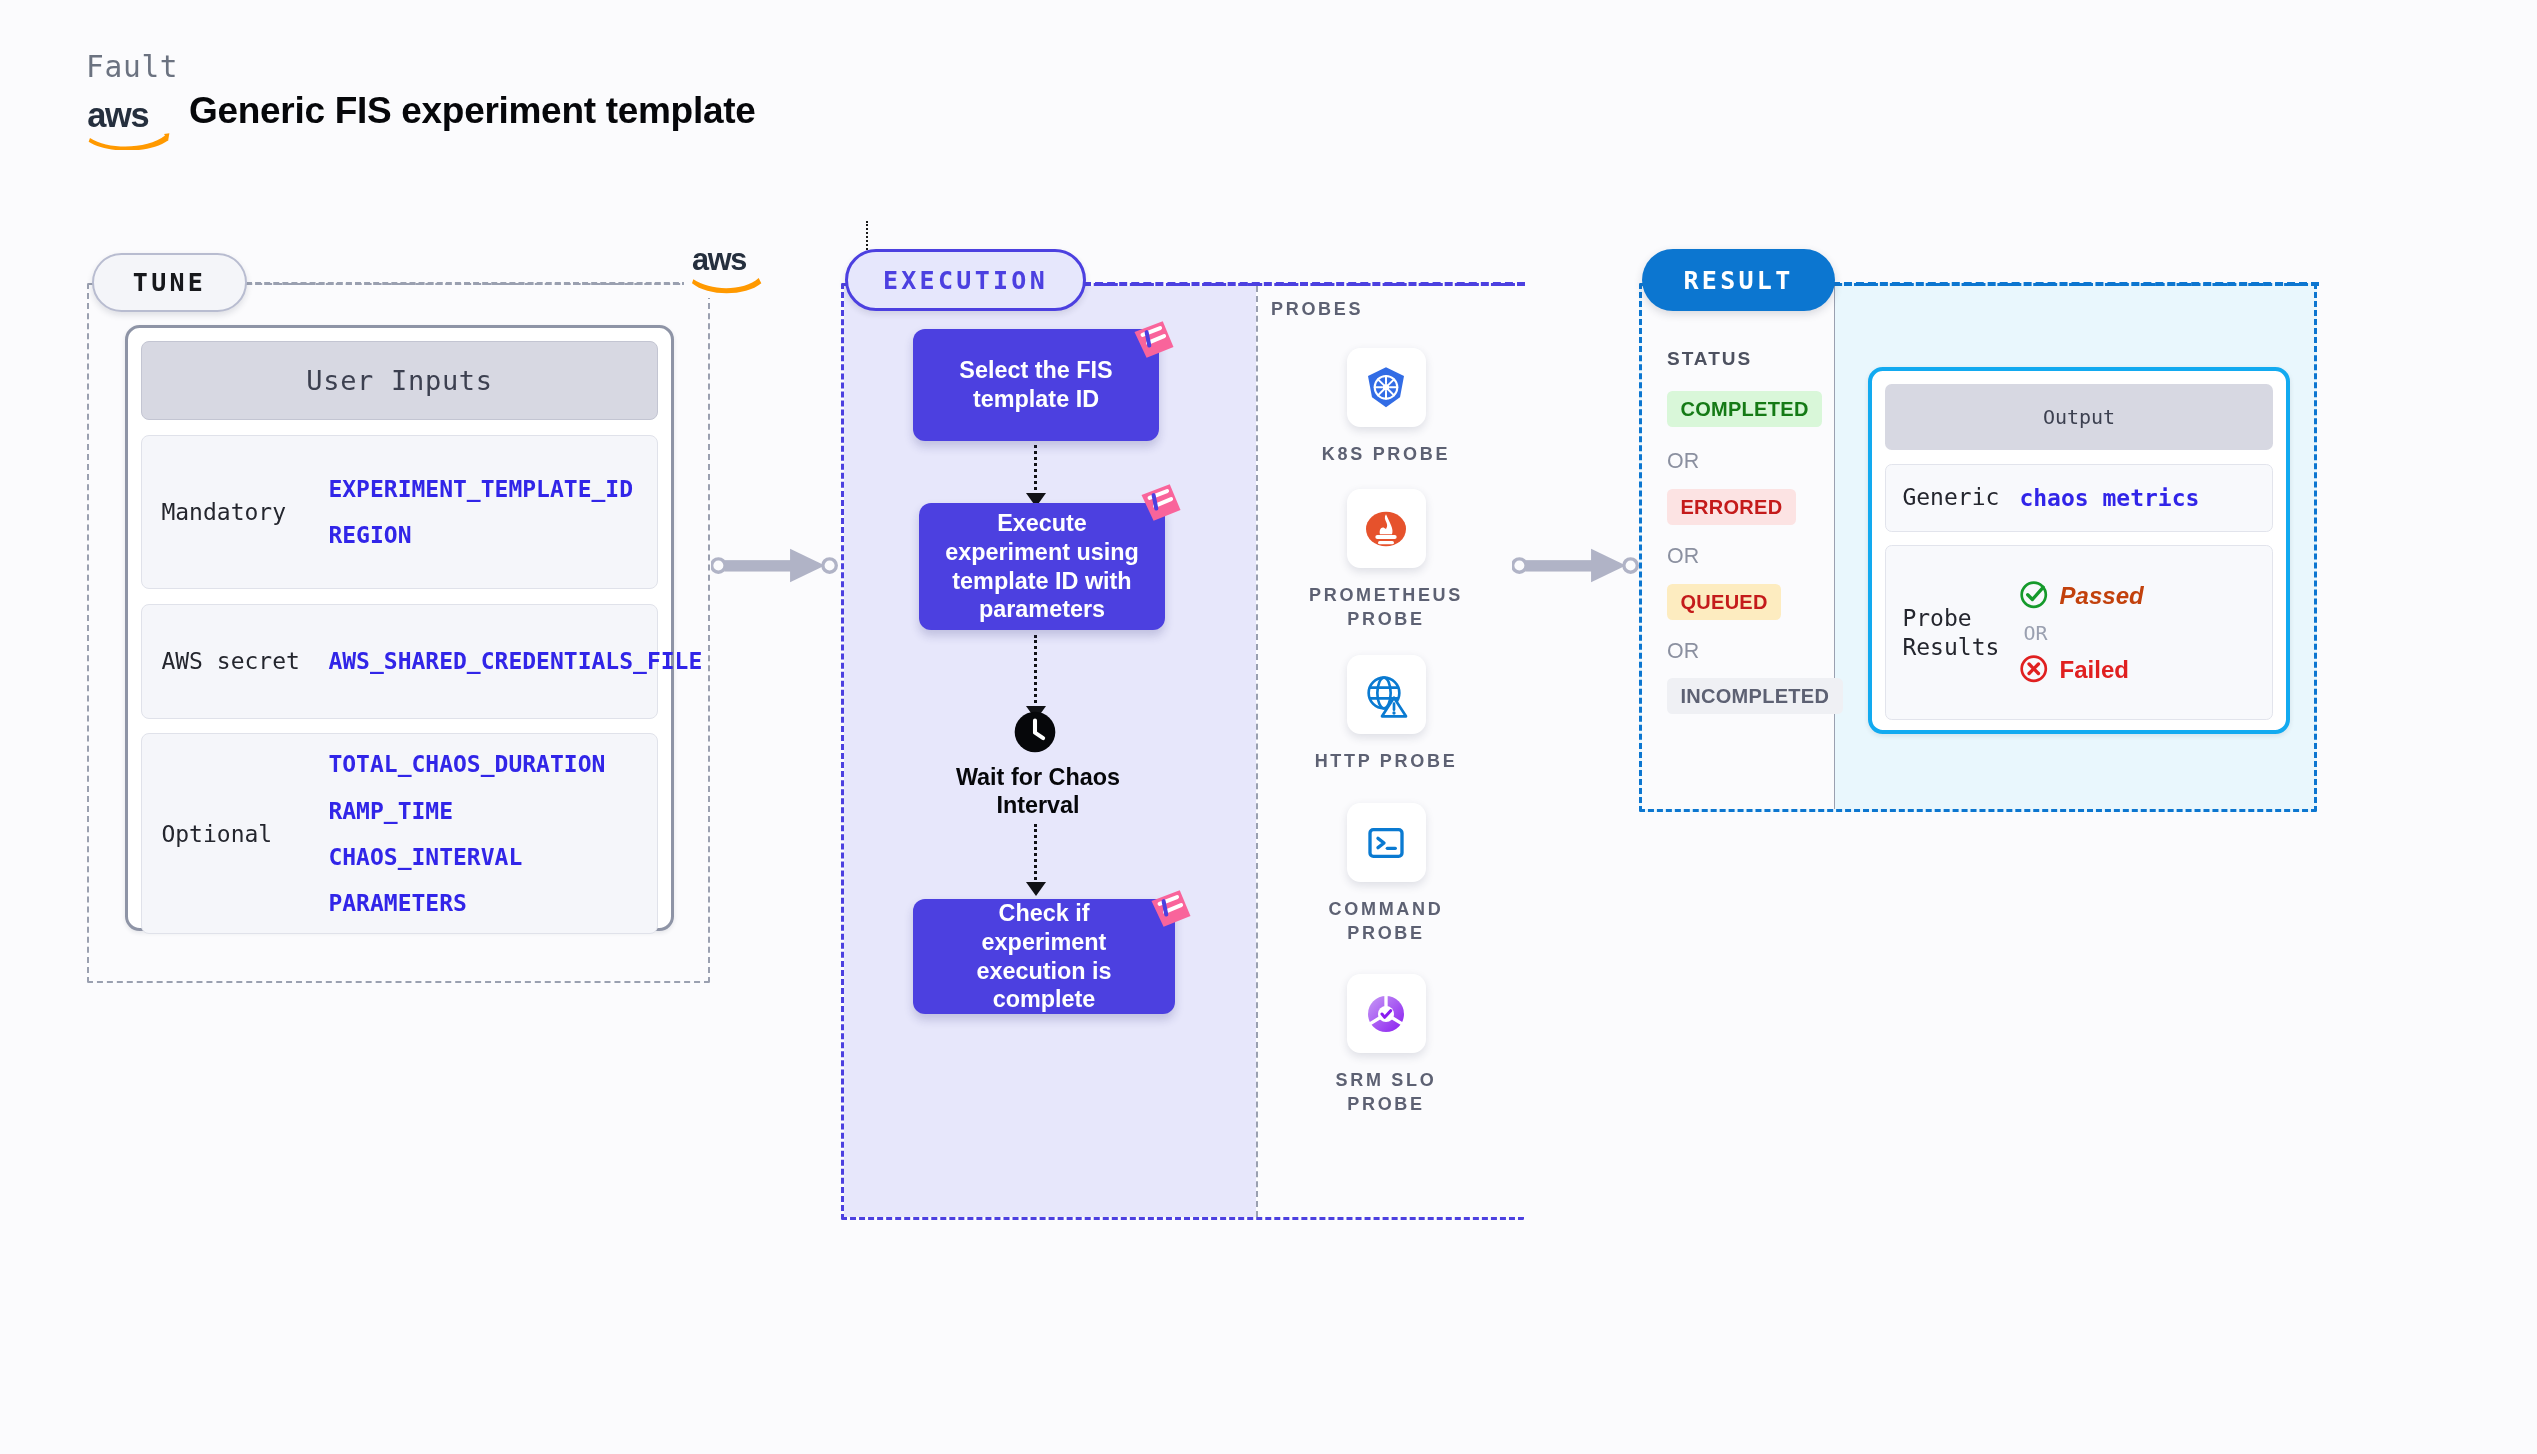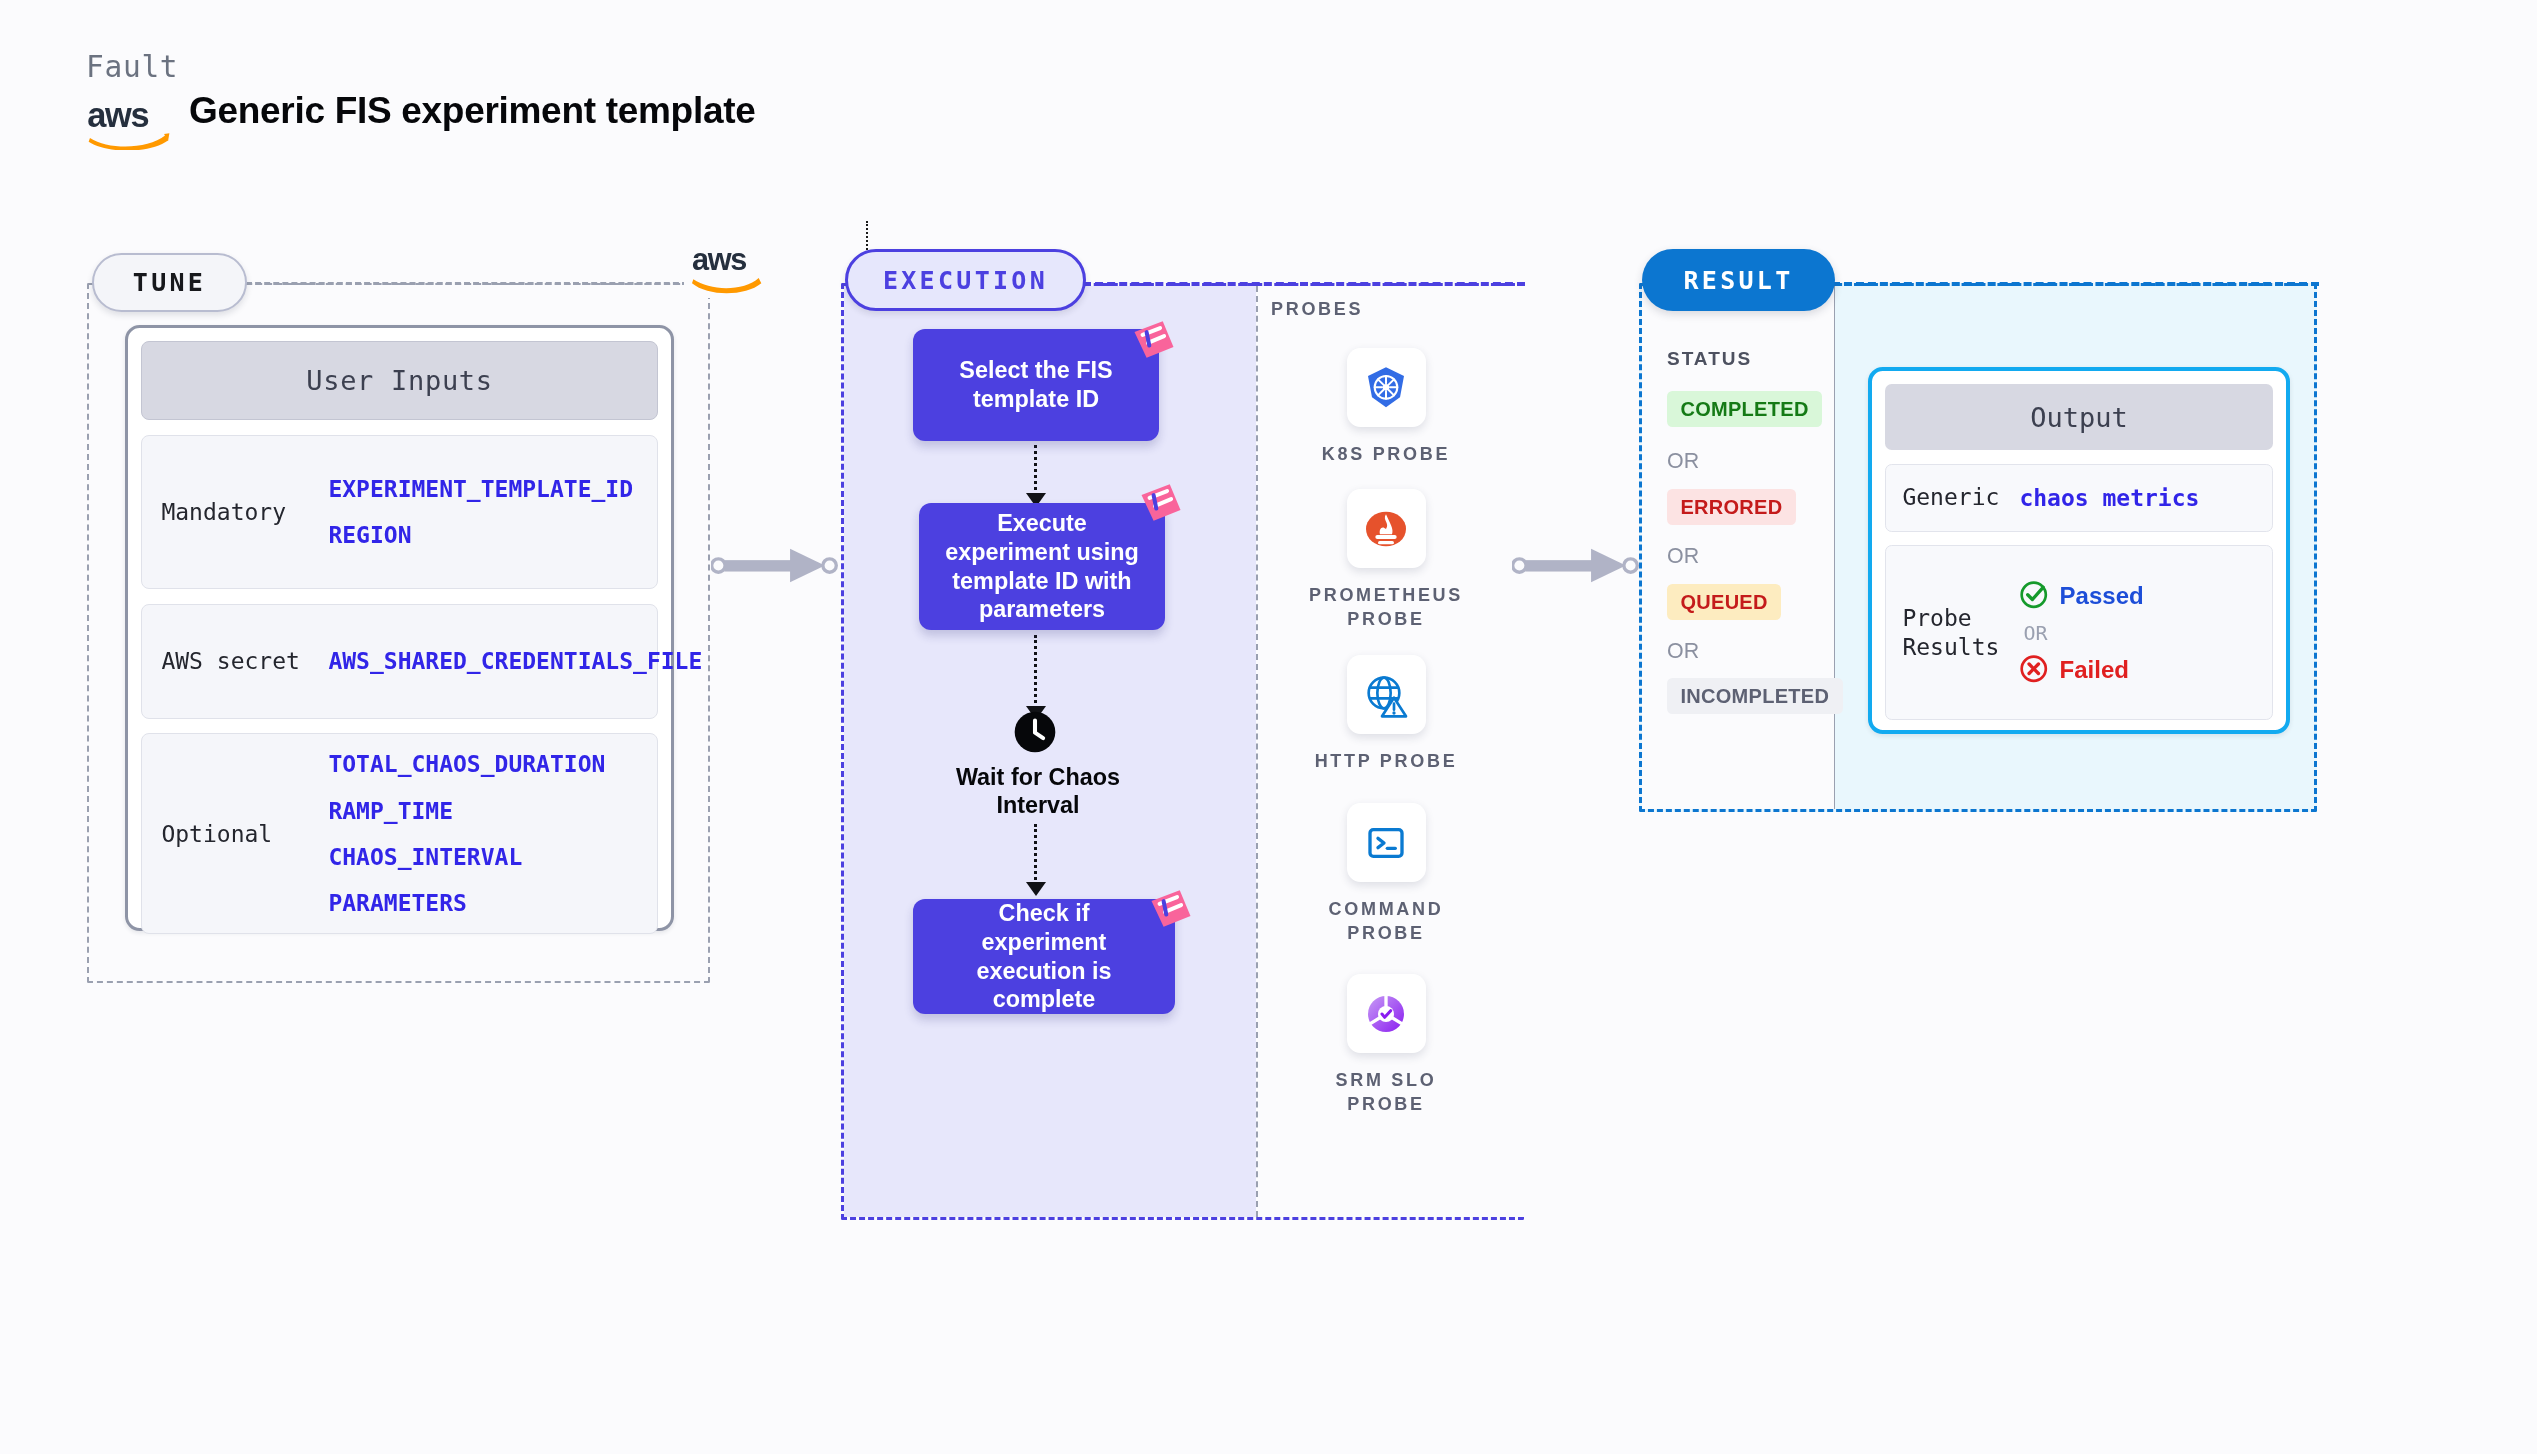--- a/index.html
+++ b/index.html
@@ -212,41 +212,41 @@
 
   
   .out-card {
     position: absolute; left: 1868px; top: 367px; width: 422px; height: 367px;
     background: #ffffff; border: 4px solid #12aaf0; border-radius: 14.7px;
     box-shadow: 0 2px 5.4px rgba(30,35,60,.10); padding: 13.4px;
   }
   .out-head {
     height: 66px; background: #d7d8e2; border-radius: 6.7px;
     display: flex; align-items: center; justify-content: center;
-    font-family: "DejaVu Sans Mono", monospace; font-size: 27px; color: #3c4050;
+    font-family: "DejaVu Sans Mono", monospace; font-size: 20px; color: #3c4050;
   }
   .out-row {
     margin-top: 13.4px; background: #f8f9fc; border: 1.3px solid #e2e4ec;
     border-radius: 6.7px; display: flex; align-items: center; padding: 13.4px 16px;
   }
   .out-row-label {
     width: 117px; flex: 0 0 117px;
     font-family: "DejaVu Sans Mono", monospace; font-size: 23px; color: #24262e;
     line-height: 1.25;
   }
   .out-metric-val {
     font-family: "DejaVu Sans Mono", monospace; font-size: 23px;
     color: #3125e8; font-weight: bold;
   }
   .r-metrics { height: 68px; }
   .r-probes  { height: 175px; }
   .pr-list { display: flex; flex-direction: column; gap: 9.4px; }
   .pr-line { display: flex; align-items: center; gap: 10.7px; }
   .pr-text { font-size: 24px; font-weight: bold; }
-  .pr-pass { color: #1d4ed8; }
+  .pr-pass { color: #c2410c; font-style: italic; }
   .pr-fail { color: #e02020; }
   .pr-or { font-family: "DejaVu Sans Mono", monospace; font-size: 20px; color: #9aa0b0; padding-left: 4px; }
 
   
   .conn { position: absolute; z-index: 30; }
   .c1 { left: 711px; top: 542px; }
   .c2 { left: 1512px; top: 542px; }
 </style>
 </head>
 <body>

